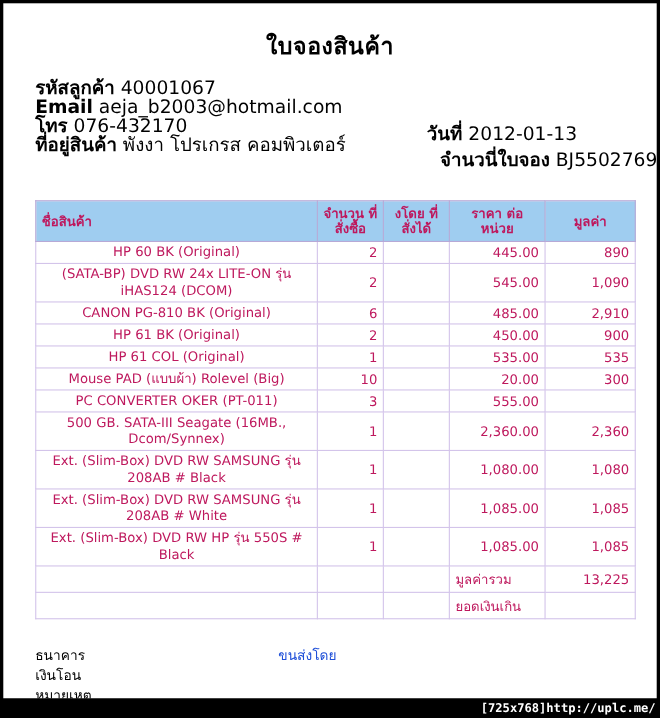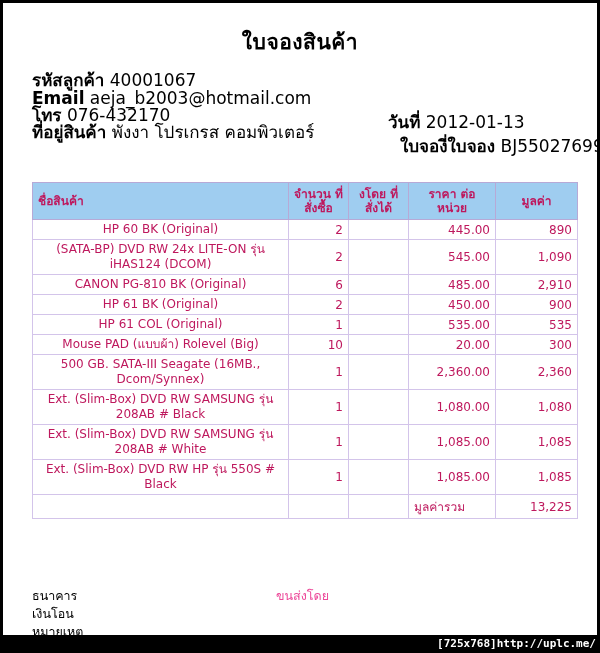--- a/index.html
+++ b/index.html
@@ -145,22 +145,21 @@
     font-size: 12.5px;
     line-height: 18px;
     color: #000;
   }
   .bottom-block .br {
     position: absolute;
     left: 221px;
     top: 0;
     font-size: 12.5px;
     line-height: 18px;
-    color: #ec4899;
-    margin-left: 23px;
+    color: #1d4ed8;
   }
 </style>
 </head>
 <body>
 
 <div id="page">
 
   <div class="doc-title">ใบจองสินค้า</div>
 
   <div class="header-block">
@@ -183,21 +182,21 @@
         <span class="v">พังงา โปรเกรส คอมพิวเตอร์</span>
       </div>
     </div>
 
     <div class="hdr-right">
       <div class="kv">
         <span class="k">วันที่</span>
         <span class="v">2012-01-13</span>
       </div>
       <div class="kv indent">
-        <span class="k">ใบจองี่ใบจอง</span>
+        <span class="k">จำนวนี่ใบจอง</span>
         <span class="v">BJ55027699</span>
       </div>
     </div>
 
   </div>
 
   <div class="tbl-wrap">
     <table class="items">
       <colgroup>
         <col class="c-name">
@@ -252,20 +251,27 @@
             <td class="num">535</td>
           </tr>
           <tr class="item-row">
             <td class="c-name-cell">Mouse PAD (แบบผ้า) Rolevel (Big)</td>
             <td class="num">10</td>
             <td class="num"></td>
             <td class="num">20.00</td>
             <td class="num">300</td>
           </tr>
           <tr class="item-row">
+            <td class="c-name-cell">PC CONVERTER OKER (PT-011)</td>
+            <td class="num">3</td>
+            <td class="num"></td>
+            <td class="num">555.00</td>
+            <td class="num"></td>
+          </tr>
+          <tr class="item-row">
             <td class="c-name-cell">500 GB. SATA-III Seagate (16MB., Dcom/Synnex)</td>
             <td class="num">1</td>
             <td class="num"></td>
             <td class="num">2,360.00</td>
             <td class="num">2,360</td>
           </tr>
           <tr class="item-row">
             <td class="c-name-cell">Ext. (Slim-Box) DVD RW SAMSUNG รุ่น 208AB # Black</td>
             <td class="num">1</td>
             <td class="num"></td>
@@ -285,20 +291,27 @@
             <td class="num"></td>
             <td class="num">1,085.00</td>
             <td class="num">1,085</td>
           </tr>
           <tr class="blankrow">
             <td></td>
             <td></td>
             <td></td>
             <td class="sum-label">มูลค่ารวม</td>
             <td class="num">13,225</td>
+          </tr>
+          <tr class="blankrow">
+            <td></td>
+            <td></td>
+            <td></td>
+            <td class="sum-label">ยอดเงินเกิน</td>
+            <td class="num"></td>
           </tr>
         </tbody>
     </table>
   </div>
 
   <div class="bottom-block">
     <div class="bl">
       <div>ธนาคาร</div>
       <div>เงินโอน</div>
       <div>หมายเหตุ</div>

